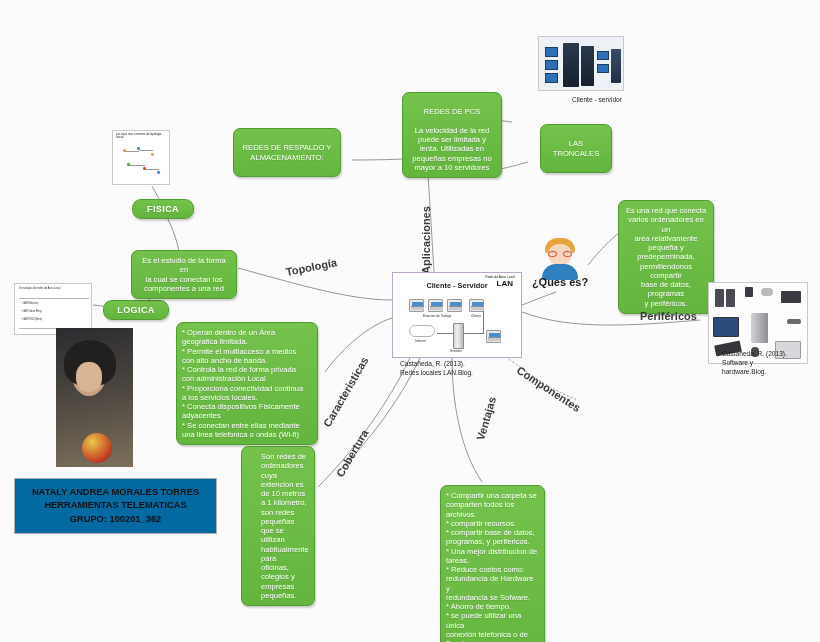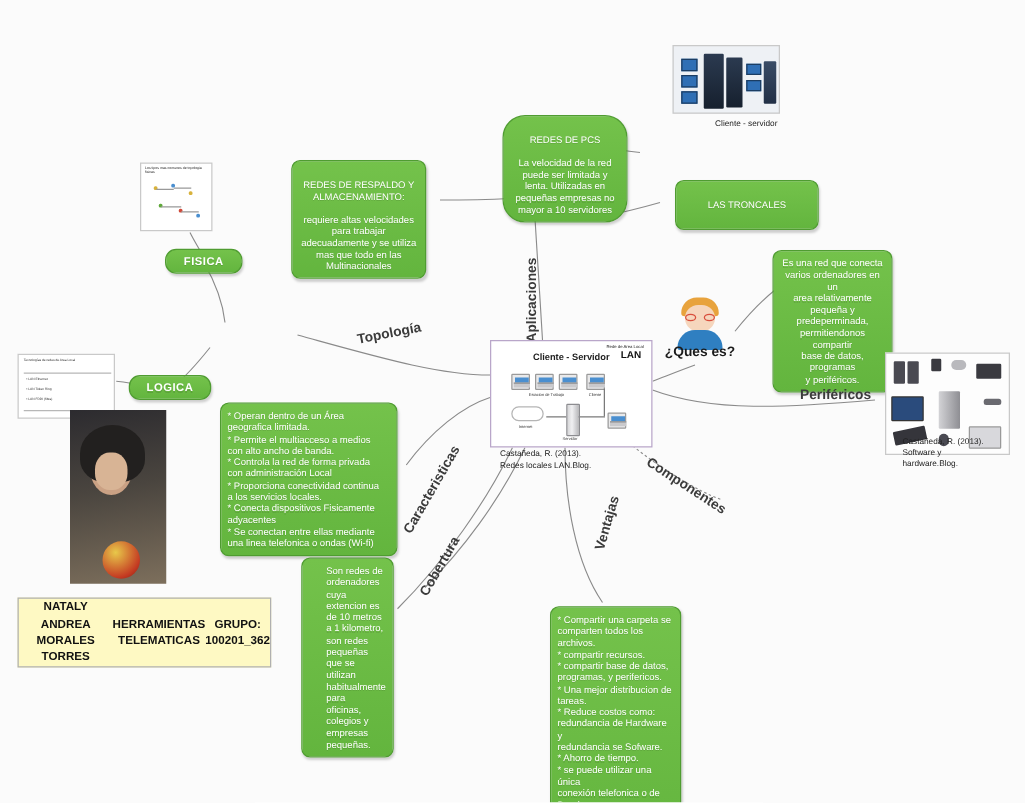--- a/index.html
+++ b/index.html
@@ -170,23 +170,23 @@
   }
 
   
   #periPhoto { left: 708px; top: 282px; width: 100px; height: 82px; background:#fdfdfd; }
   .pBox { position:absolute; background:#4a4a52; border-radius:1px; }
 
   
   #namePlate {
     position: absolute;
     left: 14px; top: 478px; width: 203px; height: 56px;
-    background: #fef9c3;
+    background: #0369a1;
     border: 1px solid #b0b0b0;
-    display: flex; flex-direction: row;
+    display: flex; flex-direction: column;
     align-items: center; justify-content: center;
     text-align: center;
     font-size: 9.3px; font-weight: bold; color: #111;
     line-height: 1.45;
   }
 
   
   #avatarWrap { position: absolute; left: 533px; top: 238px; width: 54px; height: 52px; }
   #avatarWrap .hair {
     position:absolute; left:12px; top:0px; width:30px; height:15px;
@@ -268,56 +268,54 @@
     <div class="srvScreen" style="left:6px;  top:23px; width:13px; height:10px;"></div>
     <div class="srvScreen" style="left:6px;  top:36px; width:13px; height:10px;"></div>
     <div class="srvRack" style="left:24px; top:6px;  width:16px; height:44px;"></div>
     <div class="srvRack" style="left:42px; top:9px;  width:13px; height:40px;"></div>
     <div class="srvScreen" style="left:58px; top:14px; width:12px; height:9px;"></div>
     <div class="srvScreen" style="left:58px; top:27px; width:12px; height:9px;"></div>
     <div class="srvRack" style="left:72px; top:12px; width:10px; height:34px; background:linear-gradient(180deg,#3a4c66,#223046);"></div>
   </div>
   <div class="caption" style="left:552px; top:96px; width:90px; text-align:center;">Cliente -  servidor</div>
 
-  <div class="node" style="left:402px; top:92px; width:100px;border-radius:18px;">
+  <div class="node" style="left:402px; top:92px; width:100px;">
     <span class="hd">REDES DE PCS</span>
     <span>La velocidad de la red
 puede ser limitada y
 lenta.  Utilizadas en
 pequeñas empresas no
 mayor a 10 servidores</span>
   </div>
 
   <div class="node" style="left:233px; top:128px; width:108px;">
     <span class="hd">REDES DE RESPALDO Y
 ALMACENAMIENTO:</span>
-    <span>requiere  altas velocidades
-para trabajar
-adecuadamente y se utiliza
-mas que todo en las
-Multinacionales</span>
-  </div>
-
-  <div class="node" style="left:540px; top:124px; width:115px;margin-top:20px;">
+  </div>
+
+  <div class="node" style="left:540px; top:124px; width:72px;">
     <span class="hd">LAS TRONCALES</span>
   </div>
 
   <div class="node" style="left:618px; top:200px; width:96px;">Es una red que conecta
 varios ordenadores en un
 area relativamente
 pequeña  y
 predeperminada,
 permitiendonos compartir
 base de datos, programas
 y periféricos.</div>
 
   <div class="node pill" style="left:132px; top:199px; width:62px; height:20px;">FISICA</div>
 
   <div class="node pill" style="left:103px; top:300px; width:66px; height:20px;">LOGICA</div>
 
+  <div class="node" style="left:131px; top:250px; width:106px;">Es el estudio de la forma en
+la cual se conectan los
+componentes a una red</div>
 
   <div class="node left-align" style="left:176px; top:322px; width:142px;">* Operan dentro de un Área
 geografica limitada.
 * Permite el multiacceso a medios
 con alto ancho de banda.
 * Controla la red de forma privada
 con administración Local
 * Proporciona conectividad continua
 a los servicios locales.
 * Conecta dispositivos Fisicamente

